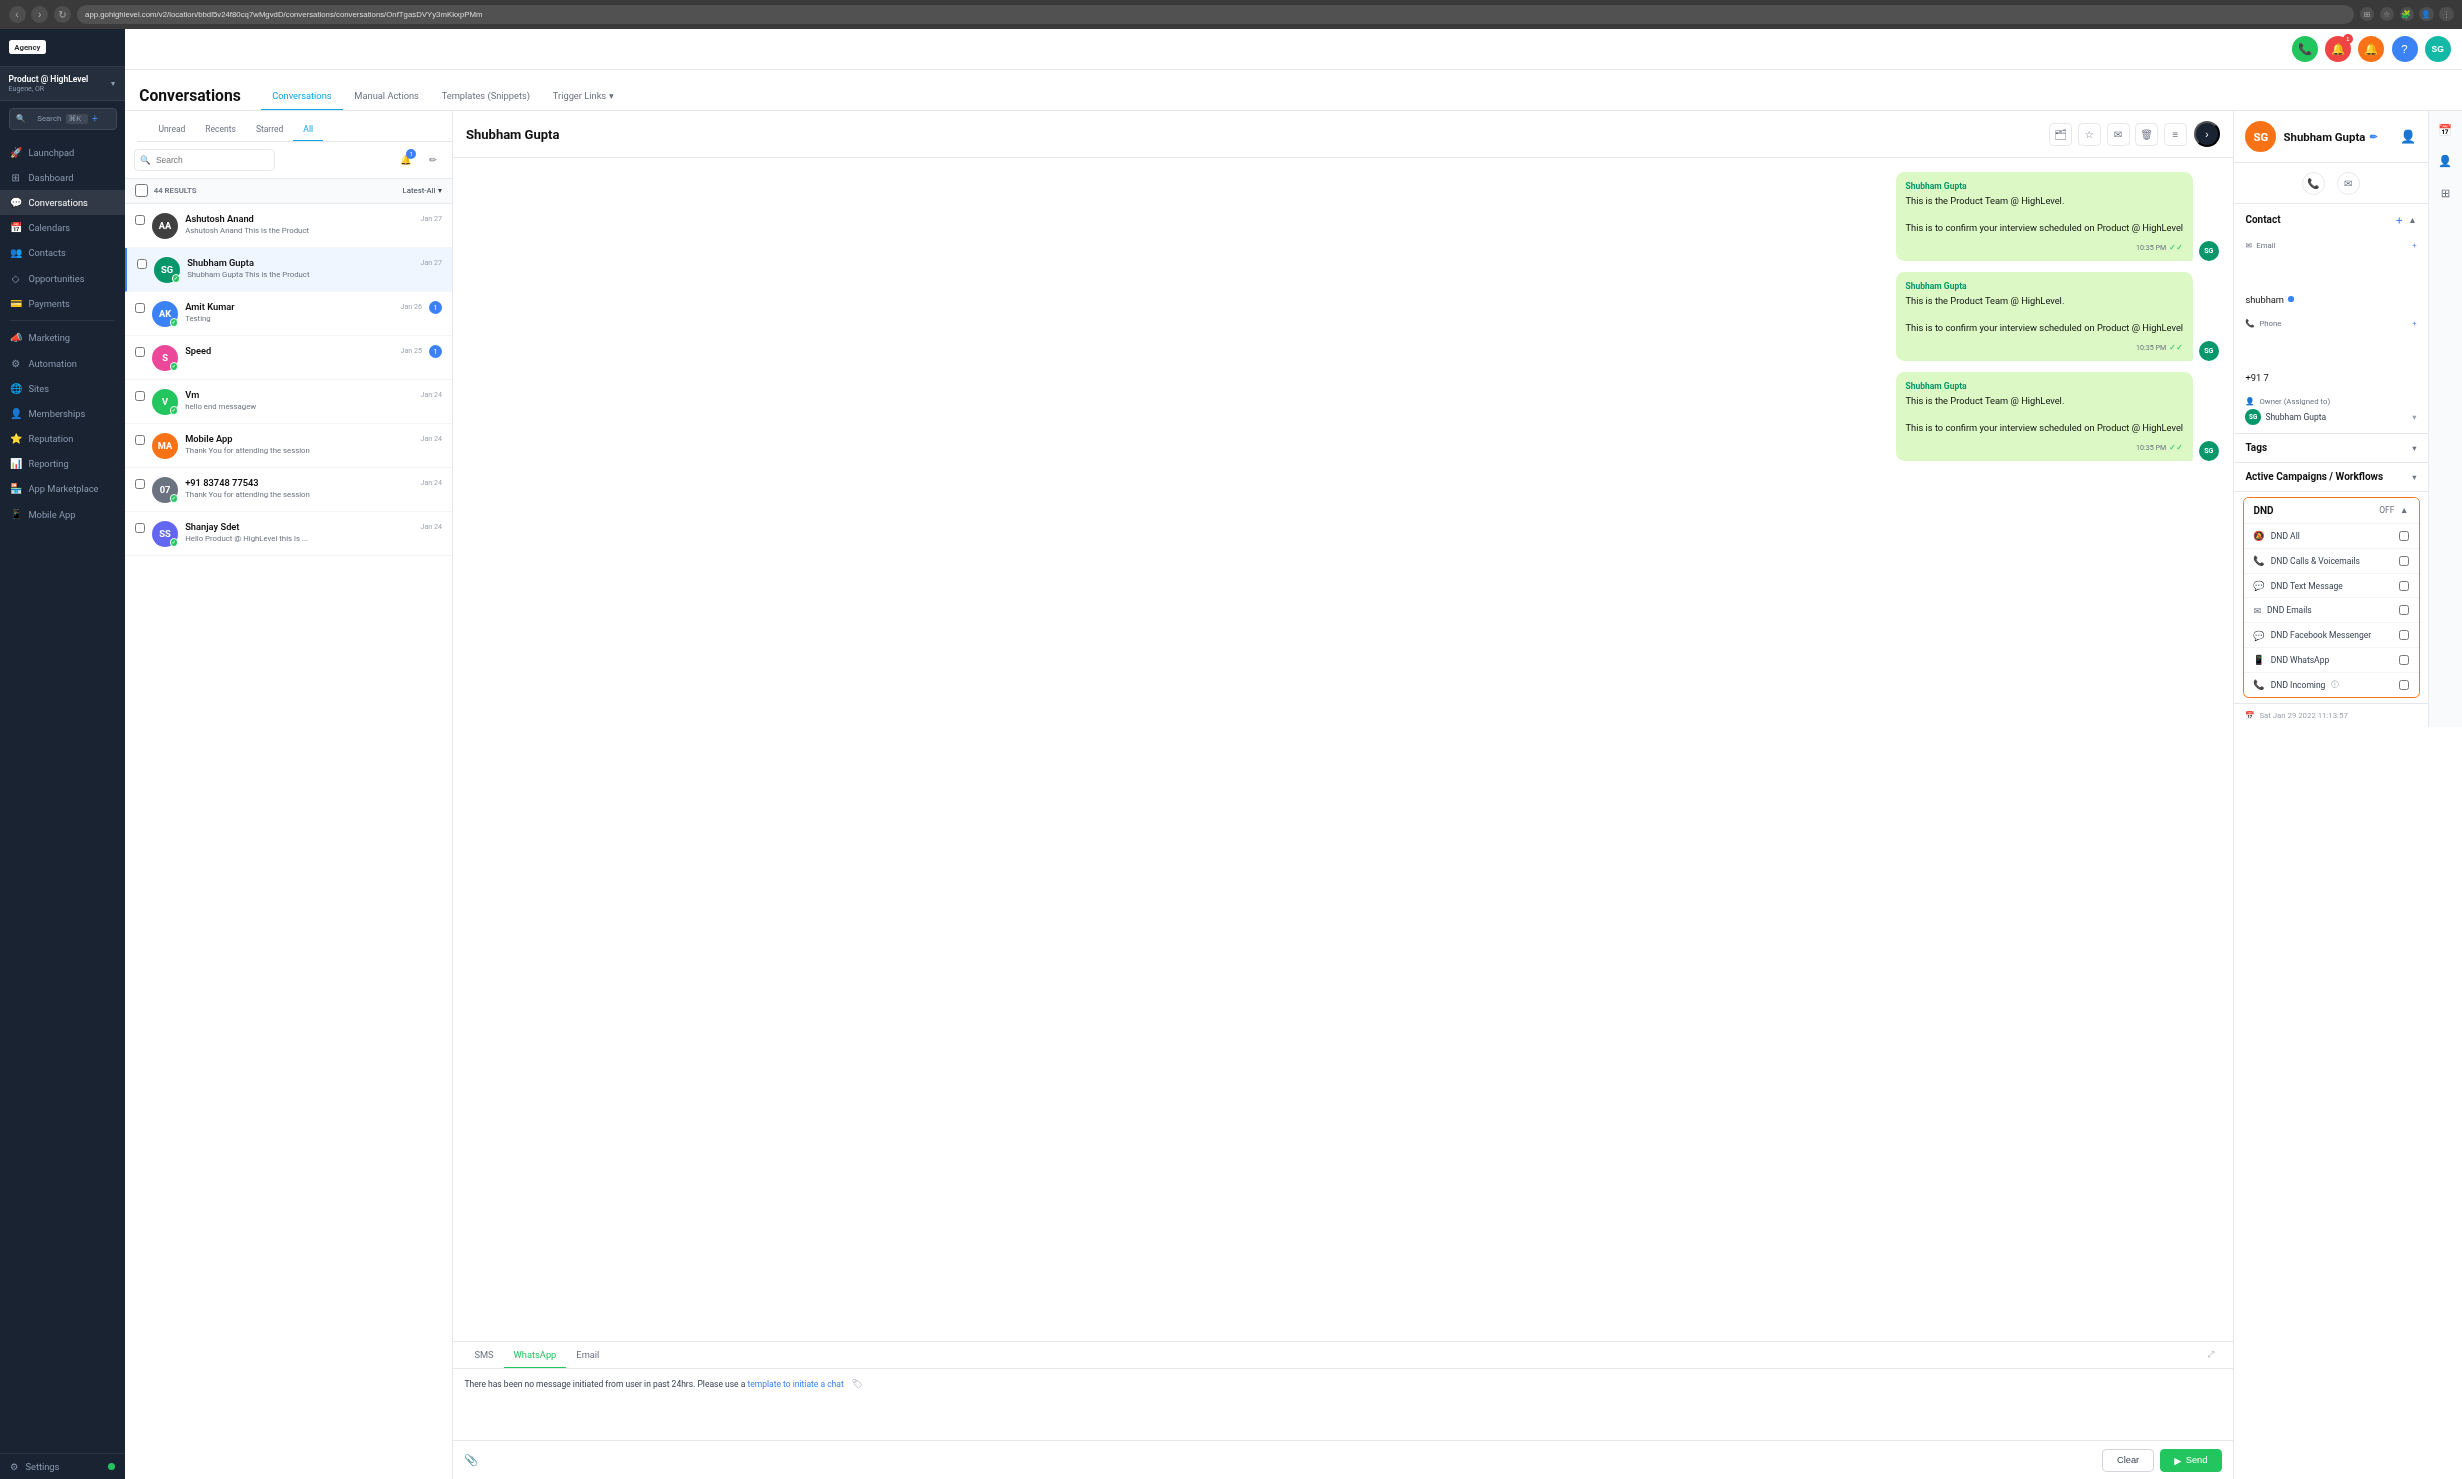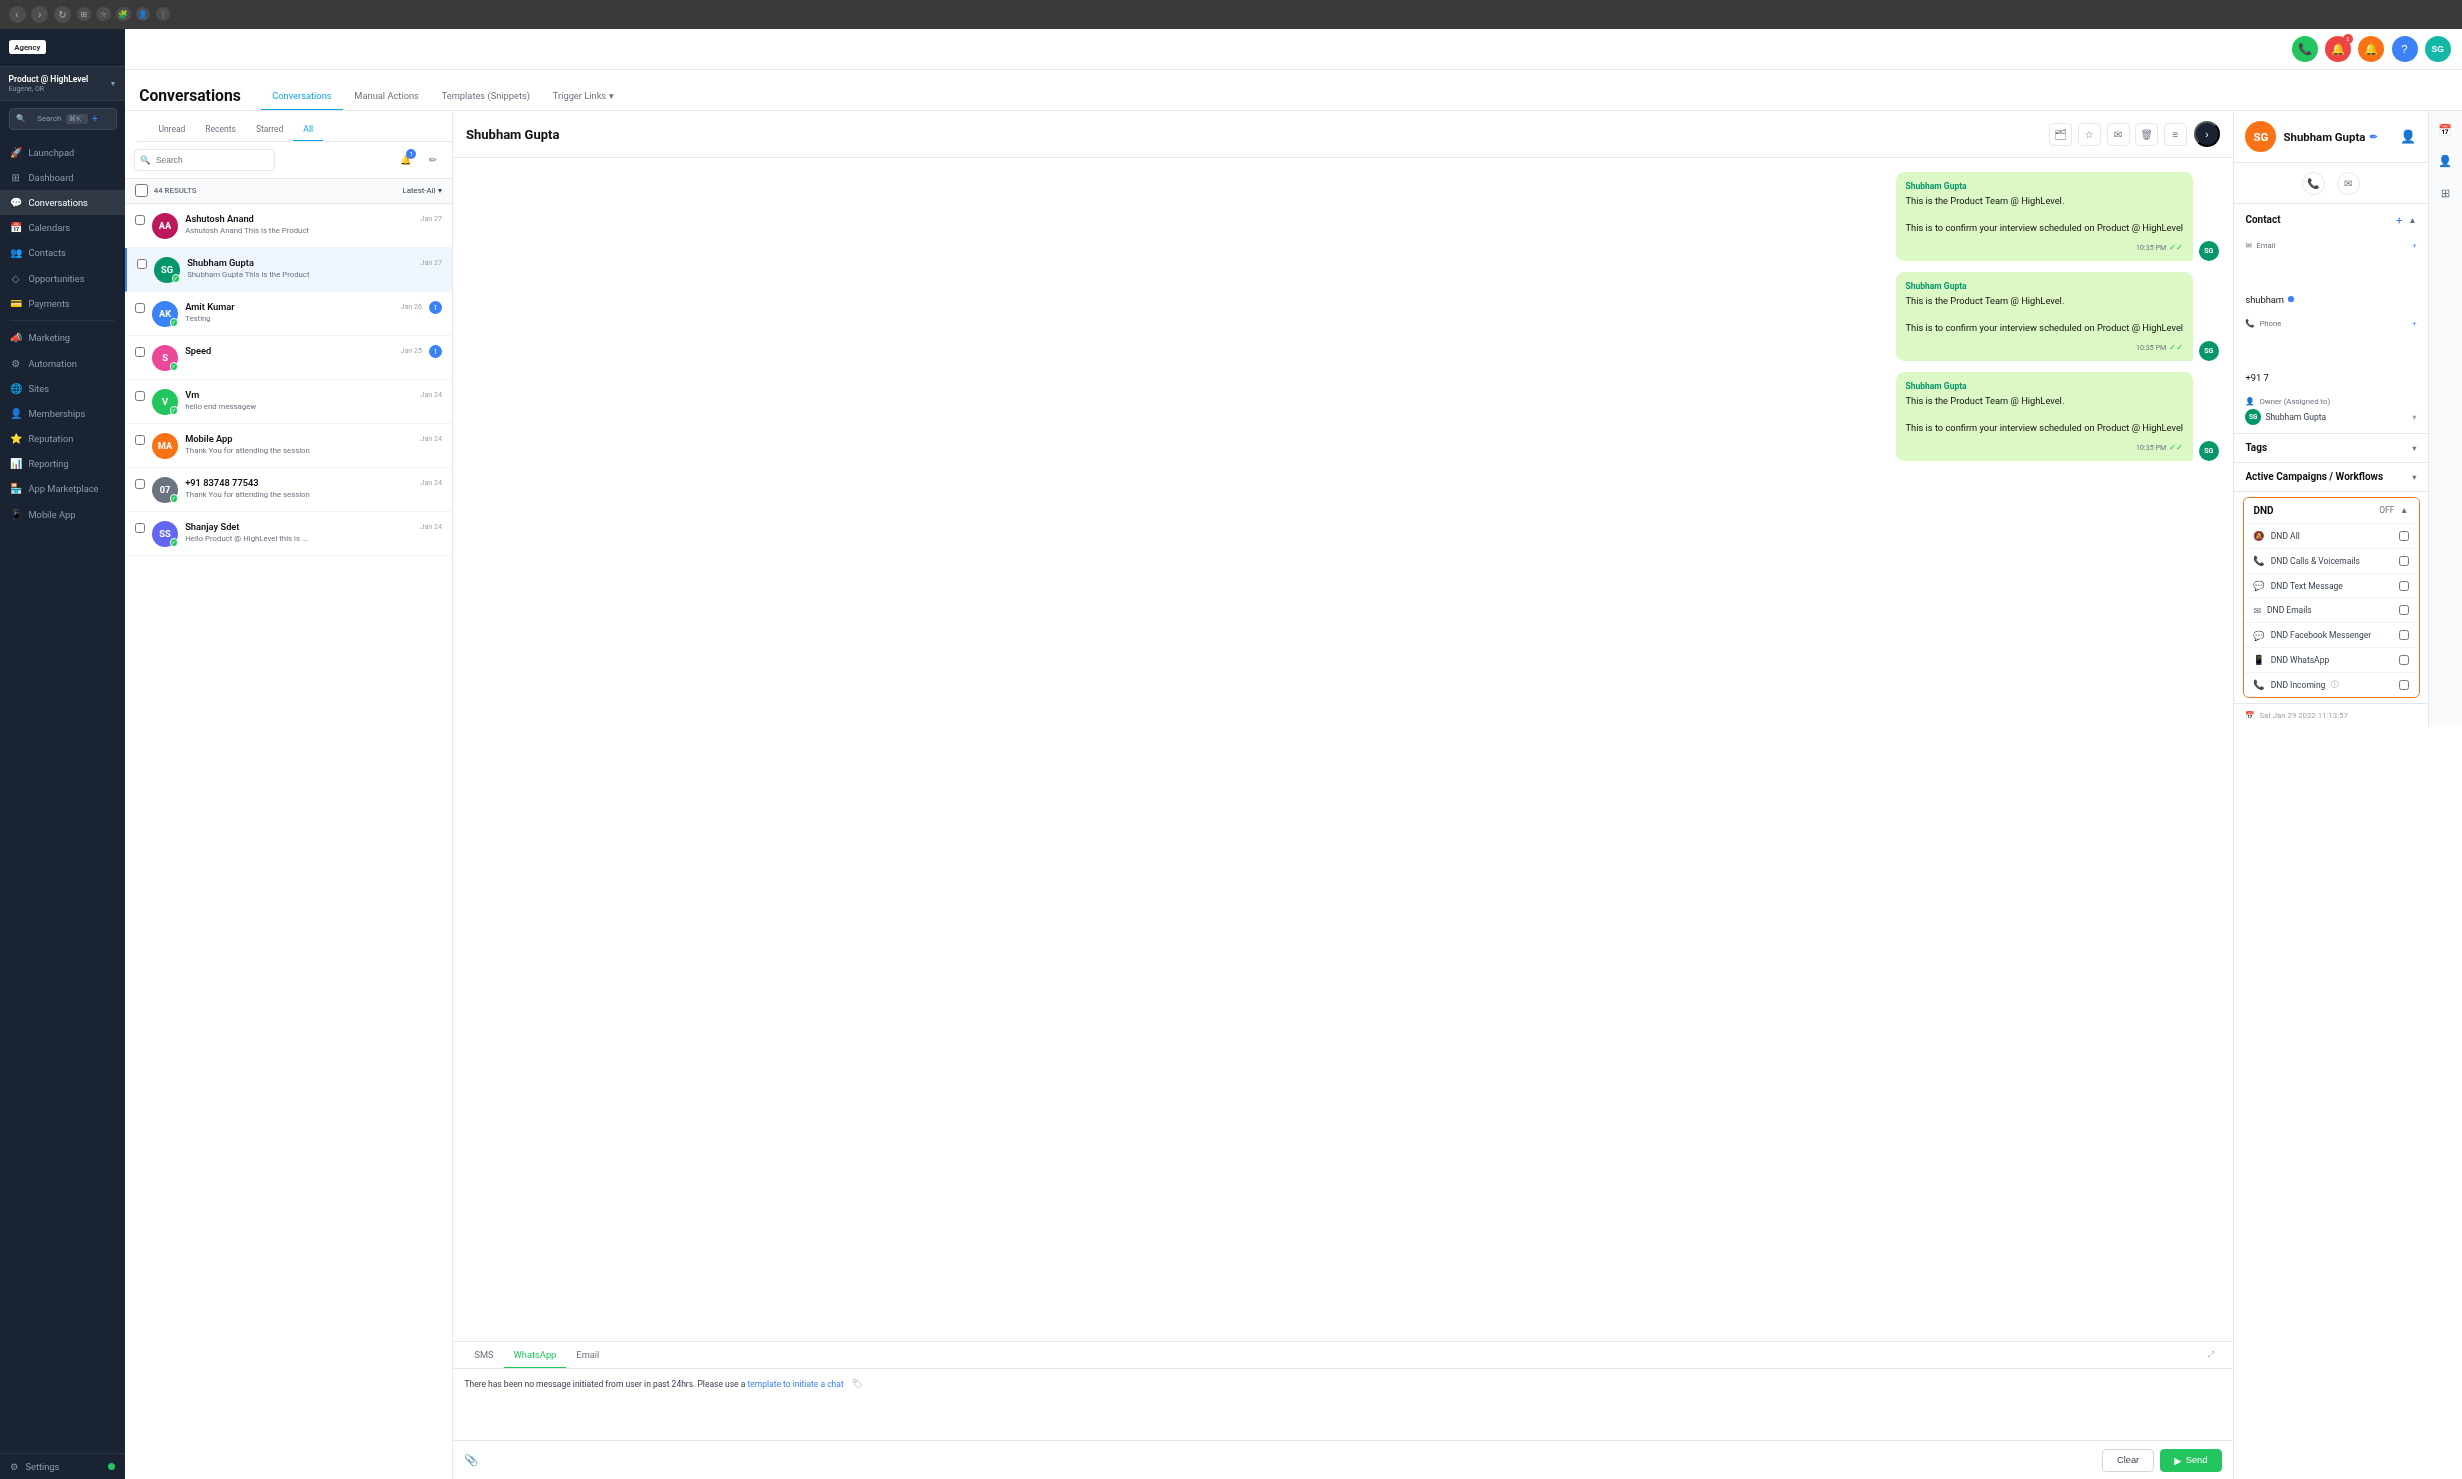--- a/index.html
+++ b/index.html
@@ -680,20 +680,21 @@
     ::-webkit-scrollbar-track { background: transparent; }
     ::-webkit-scrollbar-thumb { background: #d1d5db; border-radius: 1.4px; }
   </style>
 </head>
 <body>
 
 <div style="background:#3a3a3a; height:28.5px; display:flex; align-items:center; padding:0 8.5px; gap:5.7px; flex-shrink:0;">
   <button class="browser-nav-btn">‹</button>
   <button class="browser-nav-btn">›</button>
   <button class="browser-nav-btn">↻</button>
+  <input class="browser-url-bar" readonly="" value="app.gohighlevel.com/v2/location/bbdl5v24f80cq7wMgvdD/conversations/conversations/OnfTgasDVYy3mKkxpPMm" style="">
   <div class="browser-actions">
     <div class="browser-icon">⊞</div>
     <div class="browser-icon">☆</div>
     <div class="browser-icon">🧩</div>
     <div class="browser-icon">👤</div>
     <div class="browser-icon">⋮</div>
   </div>
 </div>
 
 <div class="app-container">
@@ -844,21 +845,21 @@
           <div class="sort-select">
             <span>Latest-All</span>
             <span>▾</span>
           </div>
         </div>
 
         <div class="conv-list">
 
           <div class="conv-item">
             <input type="checkbox" class="conv-checkbox" style="">
-            <div class="conv-avatar" style="background:#be185d;">
+            <div class="conv-avatar" style="background:#404040;">
               AA
             </div>
             <div class="conv-body">
               <div class="conv-name-row">
                 <span class="conv-name">Ashutosh Anand</span>
                 <span class="conv-date">Jan 27</span>
               </div>
               <div class="conv-preview">Ashutosh Anand This is the Product</div>
             </div>
           </div>

